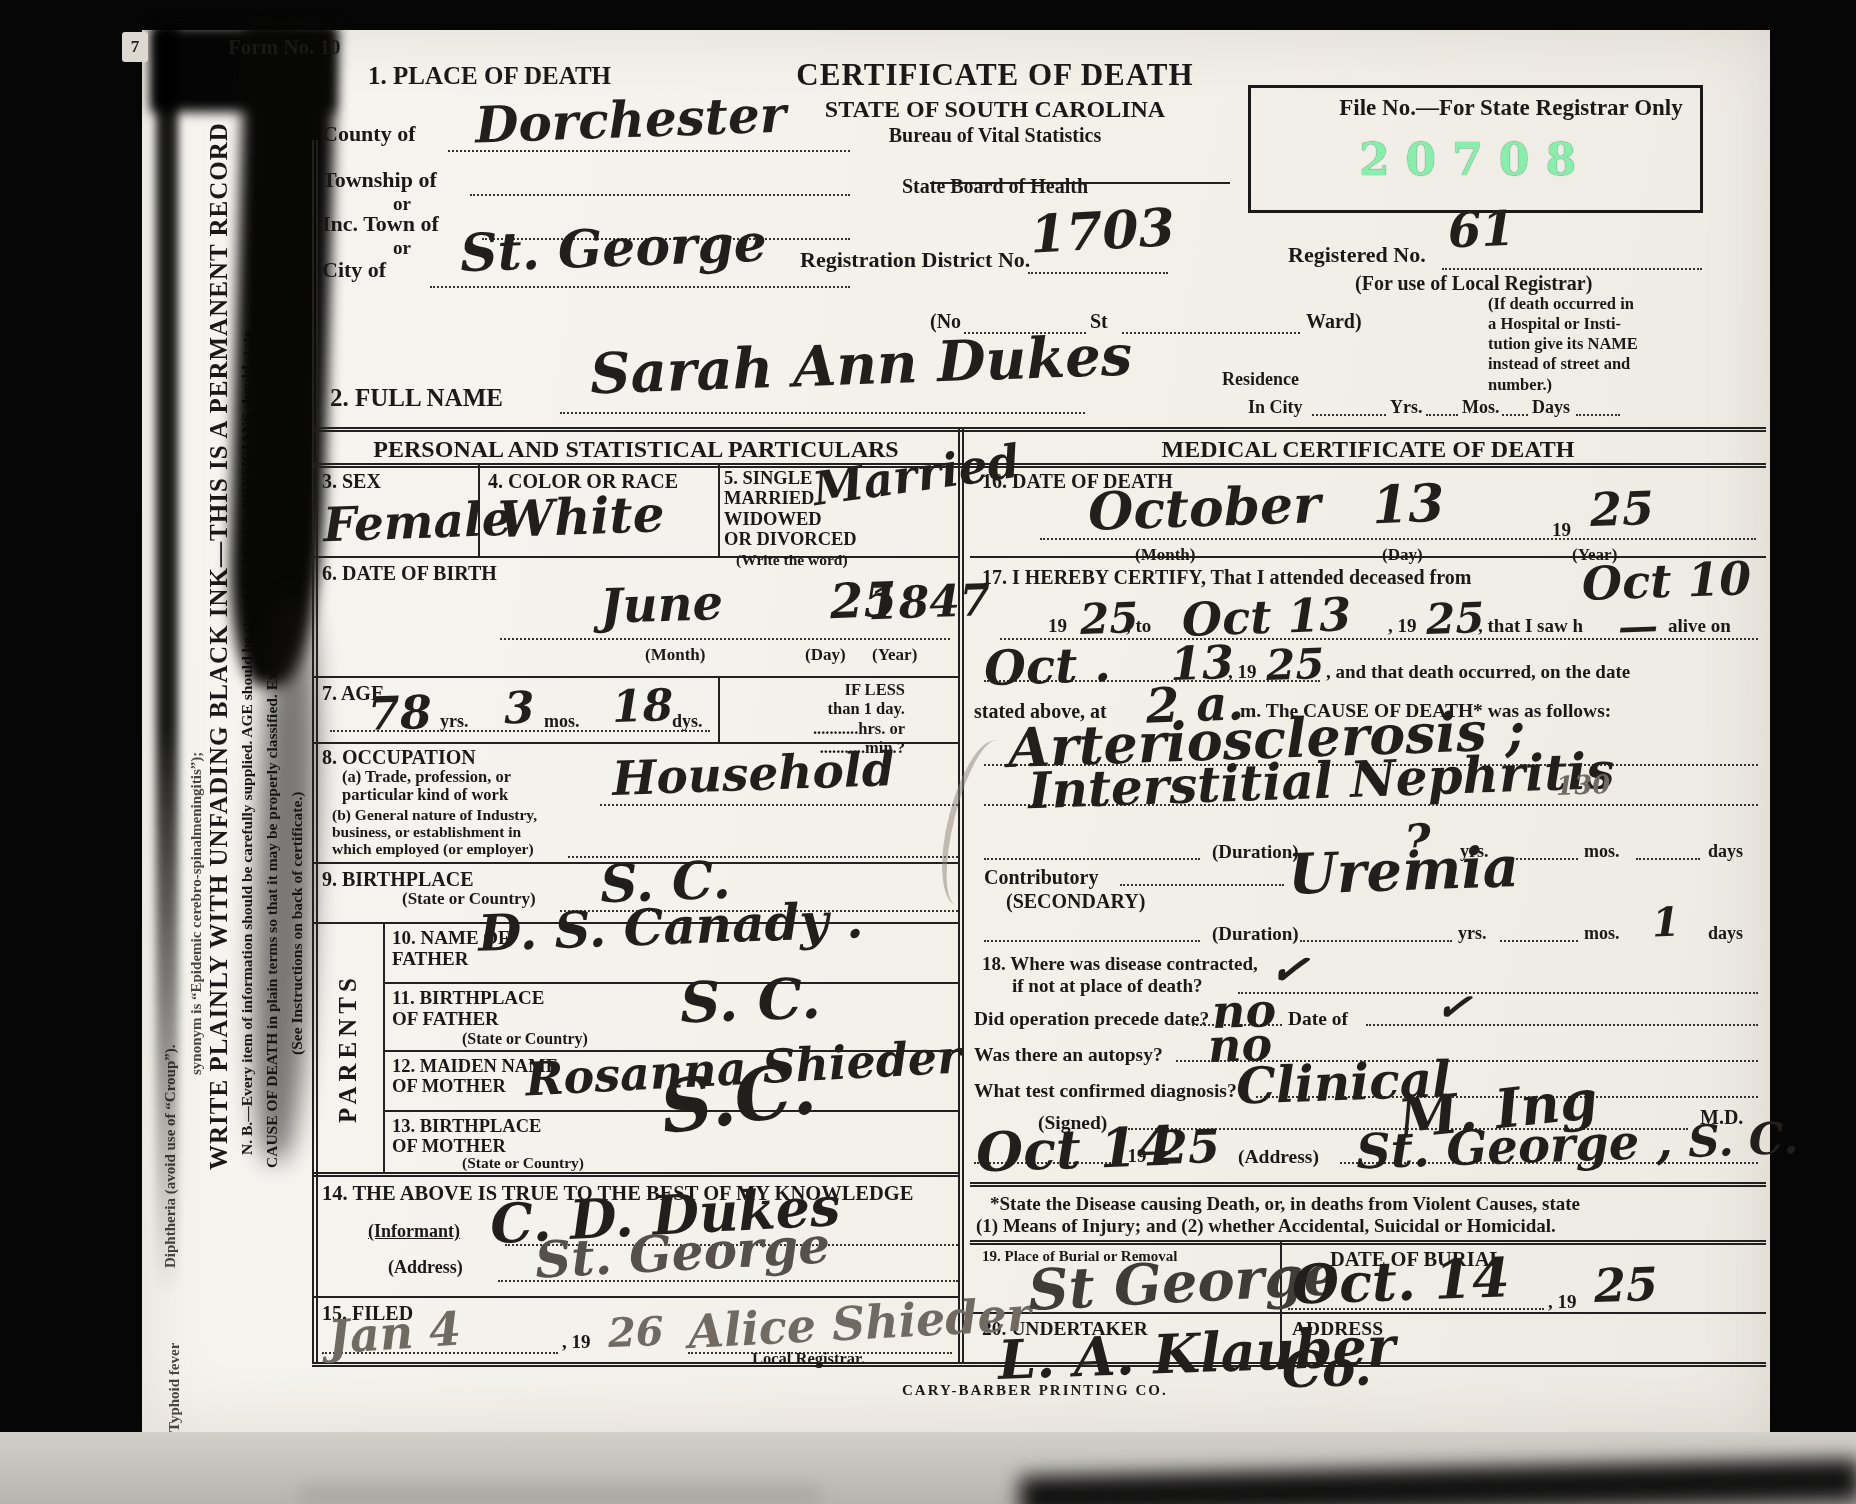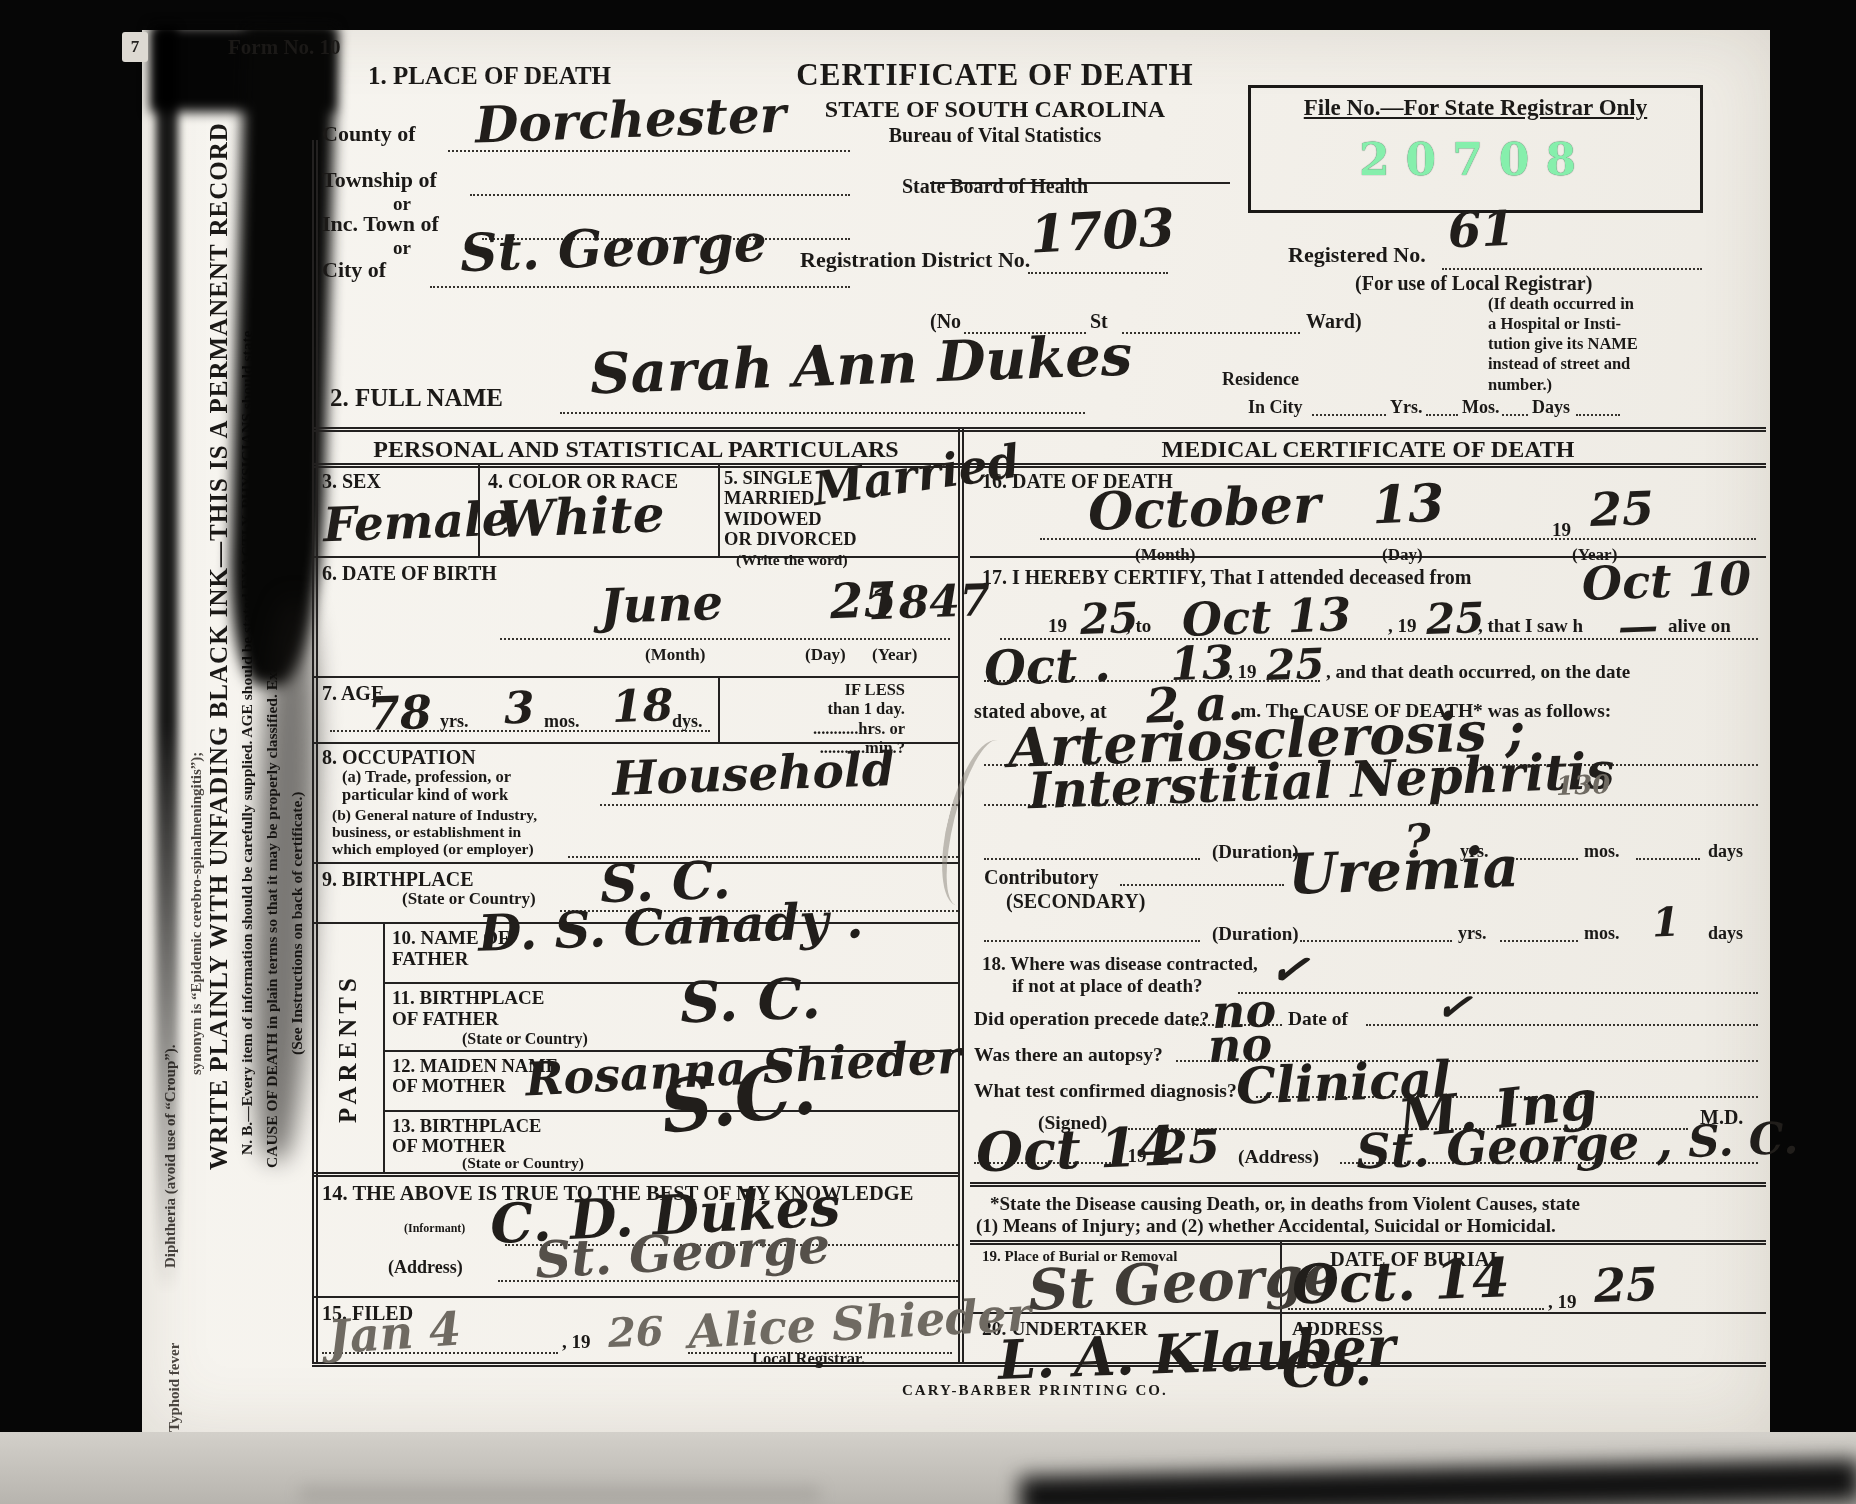--- a/index.html
+++ b/index.html
@@ -71,21 +71,21 @@
   <div class="t tc" style="left:770px;top:96px;width:450px;font-size:24px;">STATE OF SOUTH CAROLINA</div>
   <div class="t tc" style="left:770px;top:58px;width:450px;font-size:31px;letter-spacing:1px;">CERTIFICATE  OF  DEATH</div>
   <div class="t tc" style="left:770px;top:124px;width:450px;font-size:20px;">Bureau of Vital Statistics</div>
   <div class="t tc" style="left:770px;top:147px;width:450px;font-size:20px;margin-top:28px;">State Board of Health</div>
   <div class="hl" style="left:930px;top:182px;width:300px;"></div>
   <div class="t" style="left:800px;top:248px;font-size:22px;">Registration District No.</div>
   <div class="dots" style="left:1028px;top:272px;width:140px;"></div>
   <div class="hw" style="left:1030px;top:205px;font-size:52px;transform:rotate(-3deg);">1703</div>
 
   <div class="box" style="left:1248px;top:85px;width:455px;height:128px;"></div>
-  <div class="t tc" style="left:1252px;top:95px;width:447px;font-size:23px;text-decoration:underline;">File No.—For State Registrar Only</div>
+  <div class="t tc" style="left:1252px;top:95px;width:518px;font-size:23px;">File No.—For State Registrar Only</div>
   <div class="t tc stamp" style="left:1252px;top:136px;width:447px;font-size:44px;">20708</div>
 
   <div class="t" style="left:1288px;top:243px;font-size:22px;">Registered No.</div>
   <div class="dots" style="left:1442px;top:268px;width:260px;"></div>
   <div class="hw" style="left:1448px;top:205px;font-size:48px;">61</div>
   <div class="t" style="left:1355px;top:272px;font-size:20px;">(For use of Local Registrar)</div>
   <div class="t" style="left:1488px;top:294px;font-size:16.5px;line-height:1.22;">(If death occurred in
 a Hospital or Insti-
 tution give its NAME
 instead of street and
@@ -192,21 +192,21 @@
   <div class="hl" style="left:383px;top:1110px;width:577px;"></div>
 
   <div class="t" style="left:392px;top:1116px;font-size:18.5px;">13.  BIRTHPLACE
 OF MOTHER</div>
   <div class="t" style="left:462px;top:1154px;font-size:15.5px;">(State or Country)</div>
   <div class="hw" style="left:660px;top:1062px;font-size:72px;transform:rotate(-8deg);">S.C.</div>
 
   <div class="hl2" style="left:312px;top:1172px;width:648px;"></div>
   <div class="t" style="left:322px;top:1182px;font-size:20.5px;">14.  THE ABOVE IS TRUE TO THE BEST OF MY KNOWLEDGE</div>
   <div class="hw" style="left:490px;top:1188px;font-size:54px;transform:rotate(-3deg);">C. D. Dukes</div>
-  <div class="t" style="left:404px;top:1222px;font-size:12px;">(Informant)</div>
+  <div class="t" style="left:368px;top:1222px;font-size:18px;text-decoration:underline;">(Informant)</div>
   <div class="dots" style="left:505px;top:1244px;width:453px;"></div>
   <div class="t" style="left:388px;top:1258px;font-size:18px;">(Address)</div>
   <div class="dots" style="left:498px;top:1280px;width:460px;"></div>
   <div class="hw" style="left:535px;top:1228px;font-size:50px;color:#55504a;transform:rotate(-3deg);">St. George</div>
 
   <div class="hl" style="left:312px;top:1296px;width:648px;"></div>
   <div class="t" style="left:322px;top:1302px;font-size:20px;">15.  FILED</div>
   <div class="hw pencil" style="left:328px;top:1310px;font-size:46px;transform:rotate(-4deg);">Jan 4</div>
   <div class="dots" style="left:322px;top:1352px;width:236px;"></div>
   <div class="t" style="left:562px;top:1332px;font-size:19px;">, 19</div>

